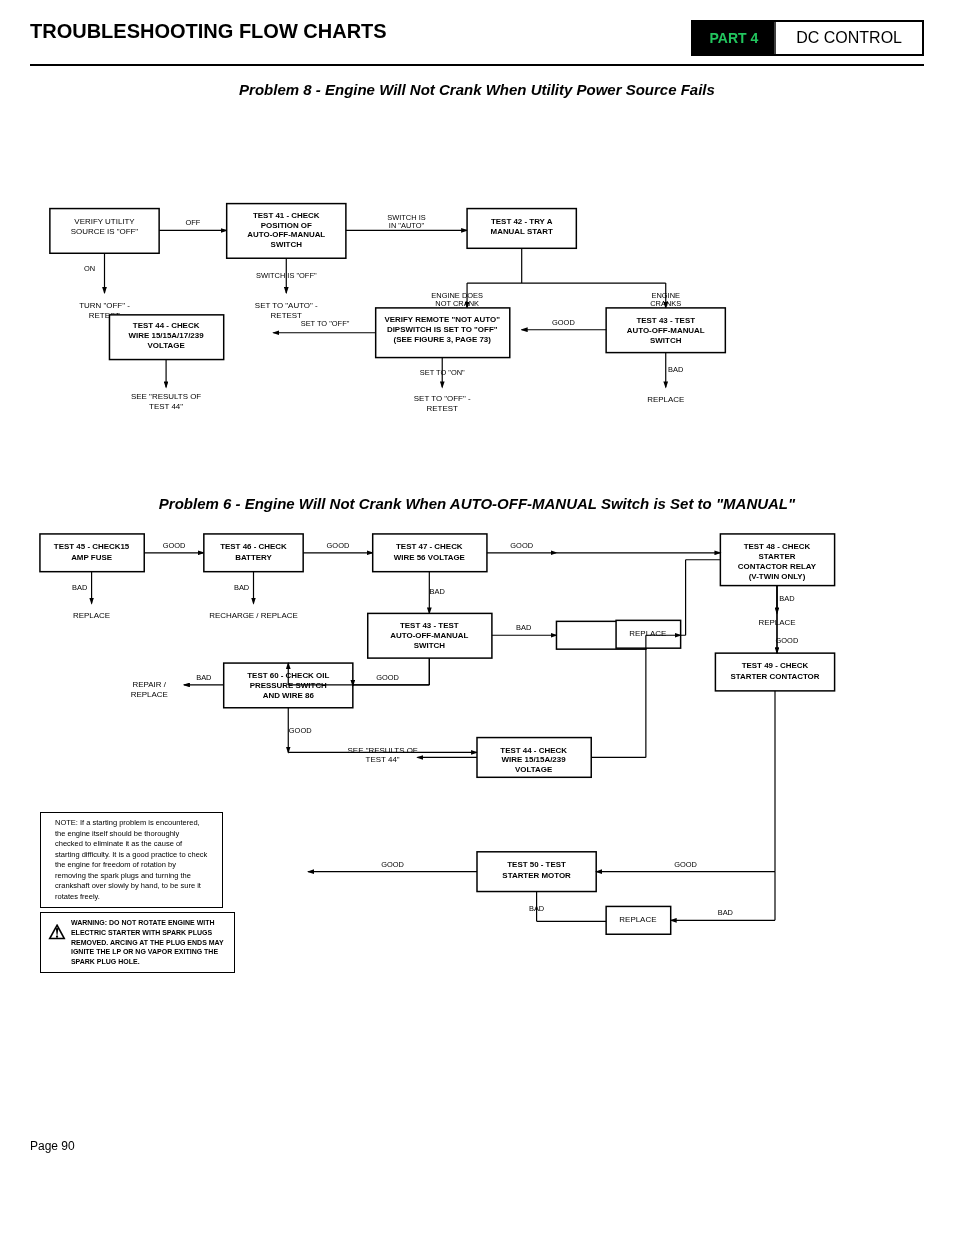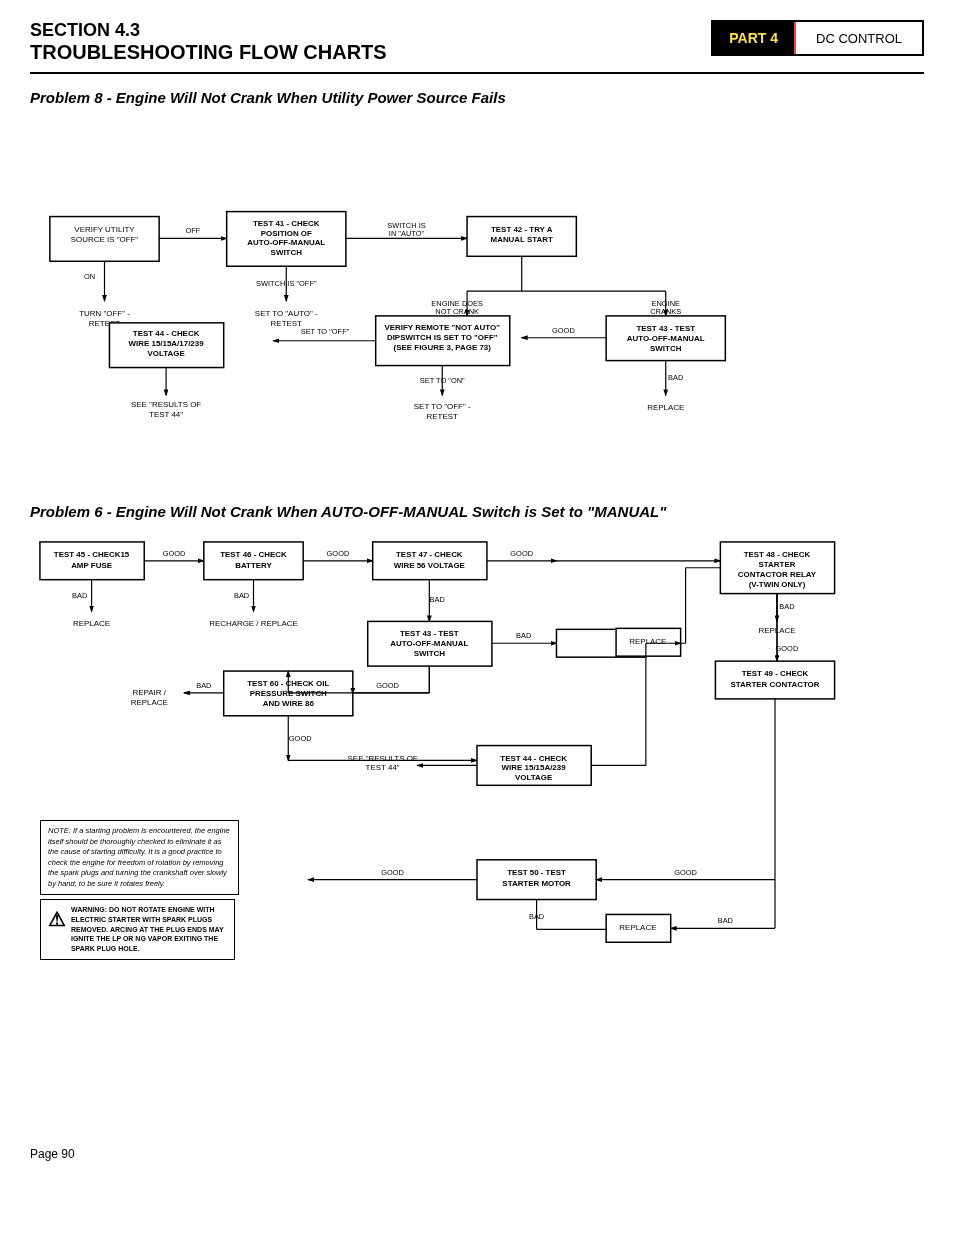--- a/index.html
+++ b/index.html
@@ -31,37 +31,38 @@
     .header-subtitle {
       font-size: 20px;
       font-weight: bold;
     }
     .header-right {
       display: flex;
       border: 2px solid #000;
     }
     .header-part {
       background: #000;
-      color: #fde047;
+      color: #22c55e;
       font-weight: bold;
       font-size: 14px;
       padding: 8px 16px;
       display: flex;
       align-items: center;
     }
     .header-dc {
-      font-size: 13px;
+      font-size: 16px;
       padding: 0 20px;
       display: flex;
       align-items: center;
-      border-left: 2px solid #ef4444;
+      border-left: 2px solid #404040;
     }
 
     
     .problem-title {
+      text-align: center;
       font-size: 15px;
       font-style: italic;
       font-weight: bold;
       margin: 15px 0 10px 0;
     }
 
     
     .chart-area {
       position: relative;
       width: 100%;
@@ -104,25 +105,24 @@
       fill: none;
     }
 
     .page-num {
       margin-top: 15px;
       font-size: 12px;
     }
 
     .note-box {
       border: 1.5px solid #000;
-      padding: 5px 7px;
+      padding: 5px 14px;
       font-size: 7.5px;
       line-height: 1.4;
-      width: 199px;
-      font-style: italic;
+      width: 183px;
     }
     .alert-box {
       border: 1.5px solid #000;
       padding: 5px 7px;
       font-size: 7px;
       font-weight: bold;
       line-height: 1.4;
       display: flex;
       align-items: flex-start;
       width: 195px;
@@ -132,21 +132,20 @@
       font-size: 20px;
       margin-right: 5px;
       flex-shrink: 0;
     }
   </style>
 </head>
 <body>
 
 <div class="header">
   <div class="header-left">
-    <div class="header-section">SECTION 4.3</div>
     <div class="header-subtitle">TROUBLESHOOTING FLOW CHARTS</div>
   </div>
   <div class="header-right">
     <div class="header-part">PART 4</div>
     <div class="header-dc">DC CONTROL</div>
   </div>
 </div>
 
 <div class="problem-title">Problem 8 - Engine Will Not Crank When Utility Power Source Fails</div>
 

